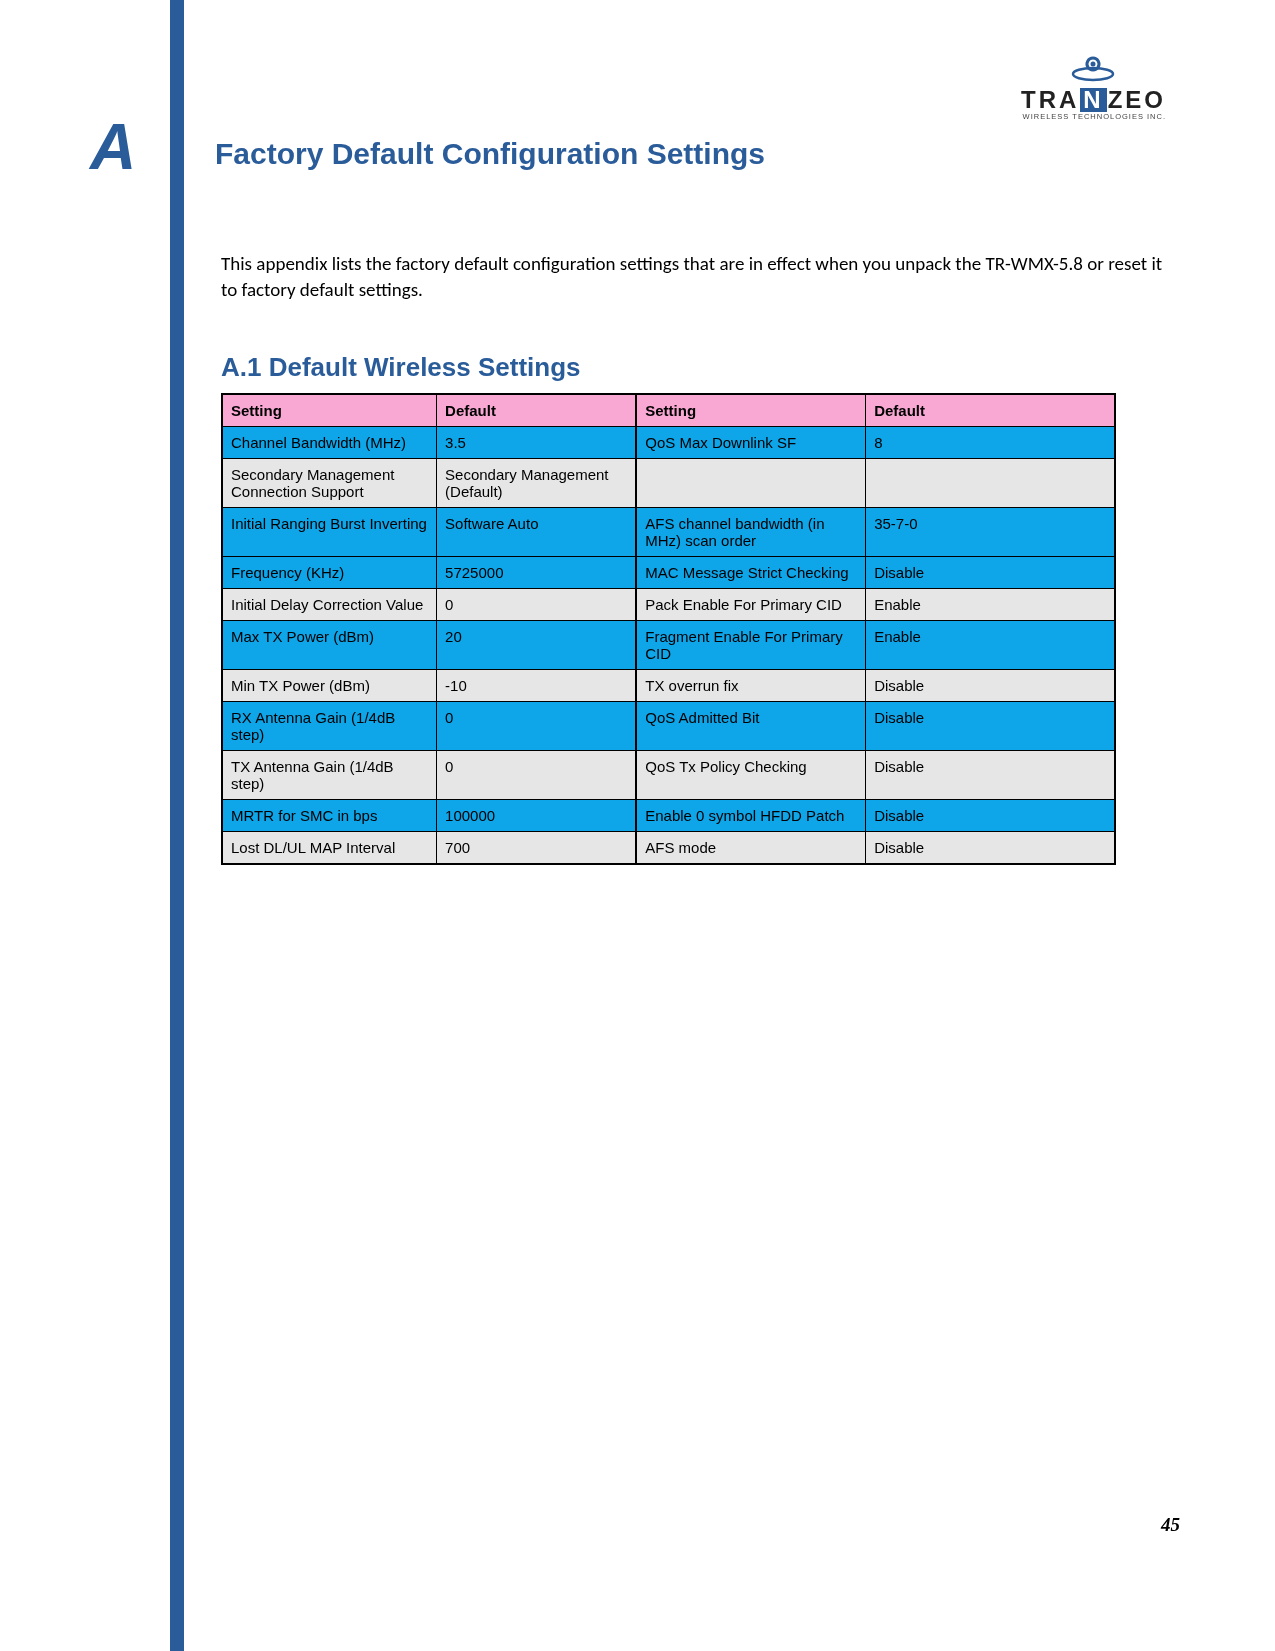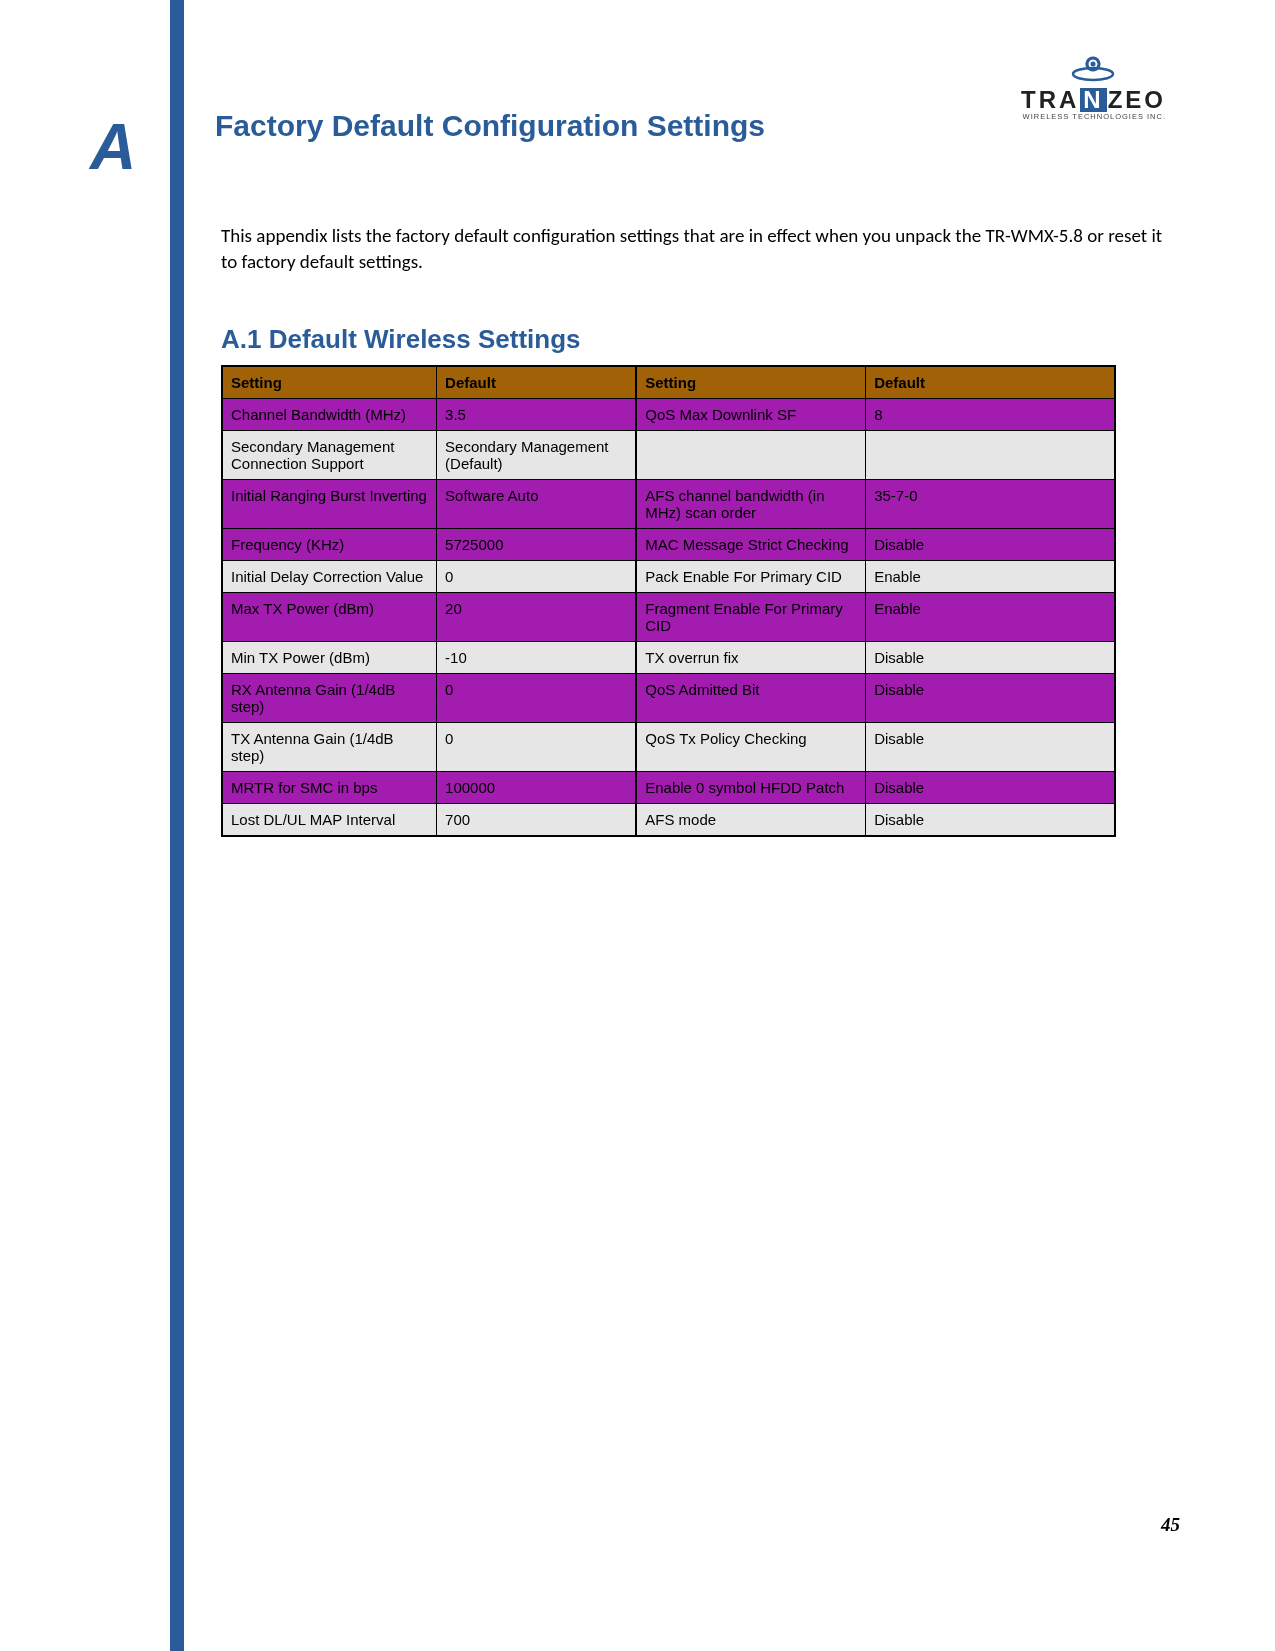--- a/index.html
+++ b/index.html
@@ -59,21 +59,21 @@
     font-family: Arial, sans-serif;
     font-size: 7.5px;
     letter-spacing: 1px;
     color: #444;
     display: block;
     text-align: right;
   }
   .content {
     position: absolute;
     left: 215px;
-    top: 109px;
+    top: 137px;
     width: 960px;
   }
   .title {
     font-family: Arial, sans-serif;
     font-weight: bold;
     font-size: 30px;
     color: #2a5c9a;
     margin-bottom: 80px;
   }
   .intro {
@@ -104,36 +104,36 @@
   }
   table.settings th, table.settings td {
     border: 1px solid #000;
     padding: 7px 8px;
     font-family: Arial, Helvetica, sans-serif;
     font-size: 15px;
     text-align: left;
     vertical-align: top;
   }
   table.settings th {
-    background: #a16207;
+    background: #f9a8d4;
     font-weight: bold;
     font-size: 15px;
   }
   table.settings th.col3-head {
     border-left: 2.5px solid #000;
   }
   table.settings col.c1 { width: 215px; }
   table.settings col.c2 { width: 200px; }
   table.settings col.c3 { width: 230px; }
   table.settings col.c4 { width: 250px; }
   table.settings td.col3 {
     border-left: 2.5px solid #000;
   }
   table.settings tr.shadeA td { background: #e6e6e6; }
-  table.settings tr.shadeB td { background: #a21caf; }
+  table.settings tr.shadeB td { background: #0ea5e9; }
   .page-num {
     position: absolute;
     right: 95px;
     bottom: 115px;
     font-family: Liberation Serif, serif;
     font-style: italic;
     font-weight: bold;
     font-size: 19px;
   }
 </style>

